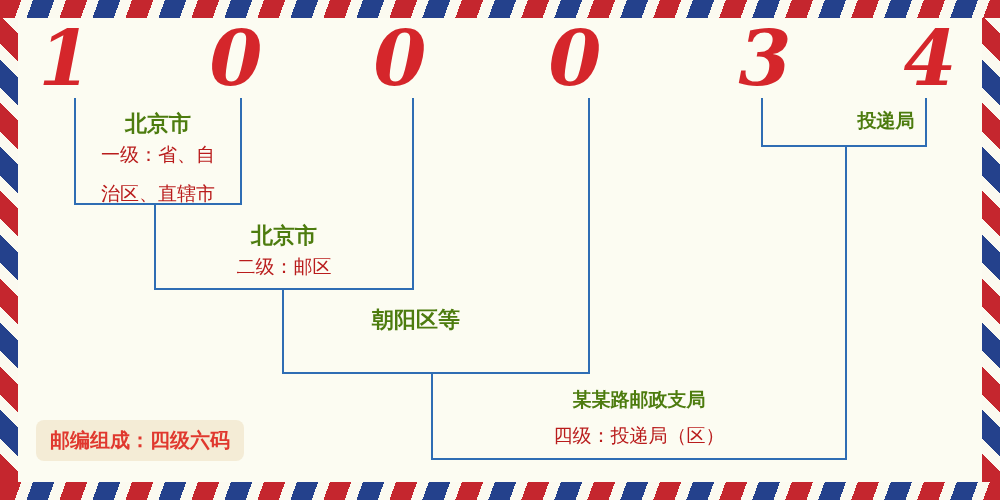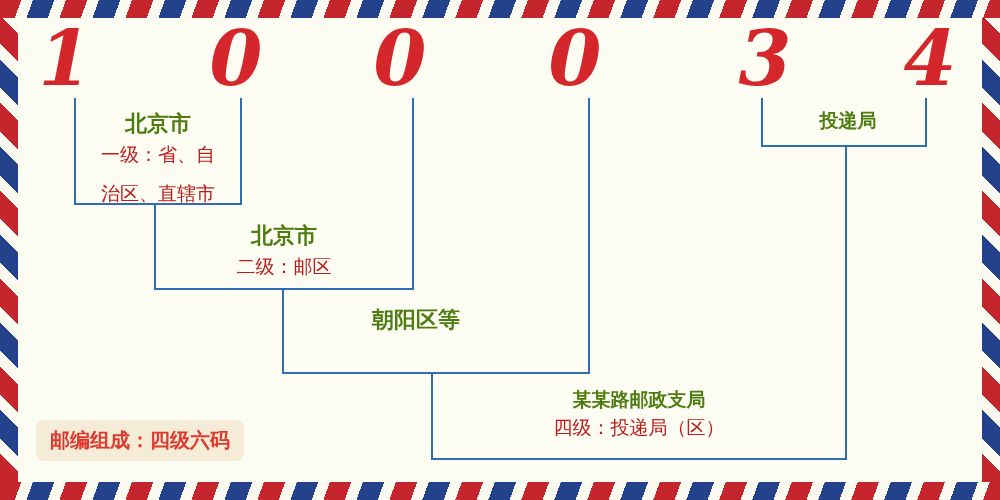--- a/index.html
+++ b/index.html
@@ -107,22 +107,22 @@
     <div class="label-title">北京市</div>
     <div class="label-desc">二级：邮区</div>
   </div>
 
   <div class="label-block" style="left:283px; top:306px; width:266px;">
     <div class="label-title">朝阳区等</div>
   </div>
 
   <div class="label-block" style="left:432px; top:388px; width:414px;font-family:Liberation Serif, serif;">
     <div class="label-title small">某某路邮政支局</div>
-    <div class="label-desc" style="margin-top:4px;">四级：投递局（区）</div>
+    <div class="label-desc" style="margin-top:12px;">四级：投递局（区）</div>
   </div>
 
-  <div class="label-block" style="left:762px; top:108px; width:172px;">
+  <div class="label-block" style="left:800px; top:108px; width:172px;">
     <div class="label-title small">投递局</div>
   </div>
 
   <div class="stamp">邮编组成：四级六码</div>
 
 </div>
 
 </body></html>

